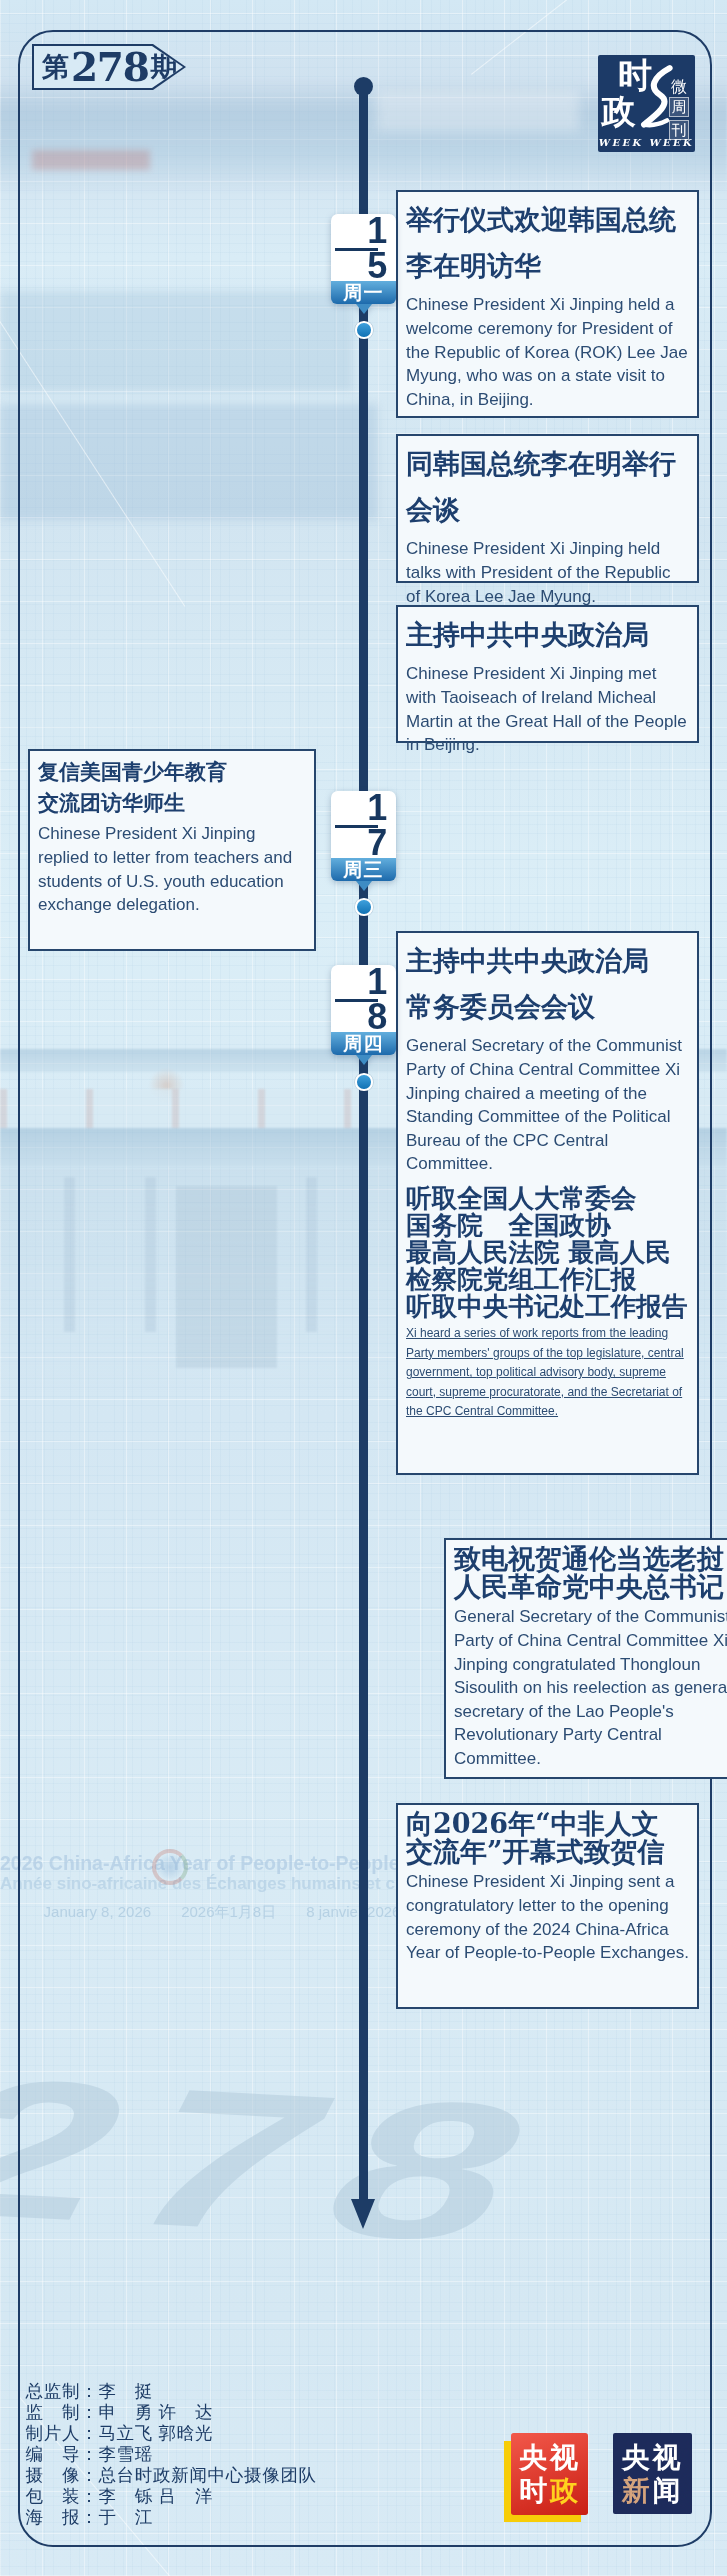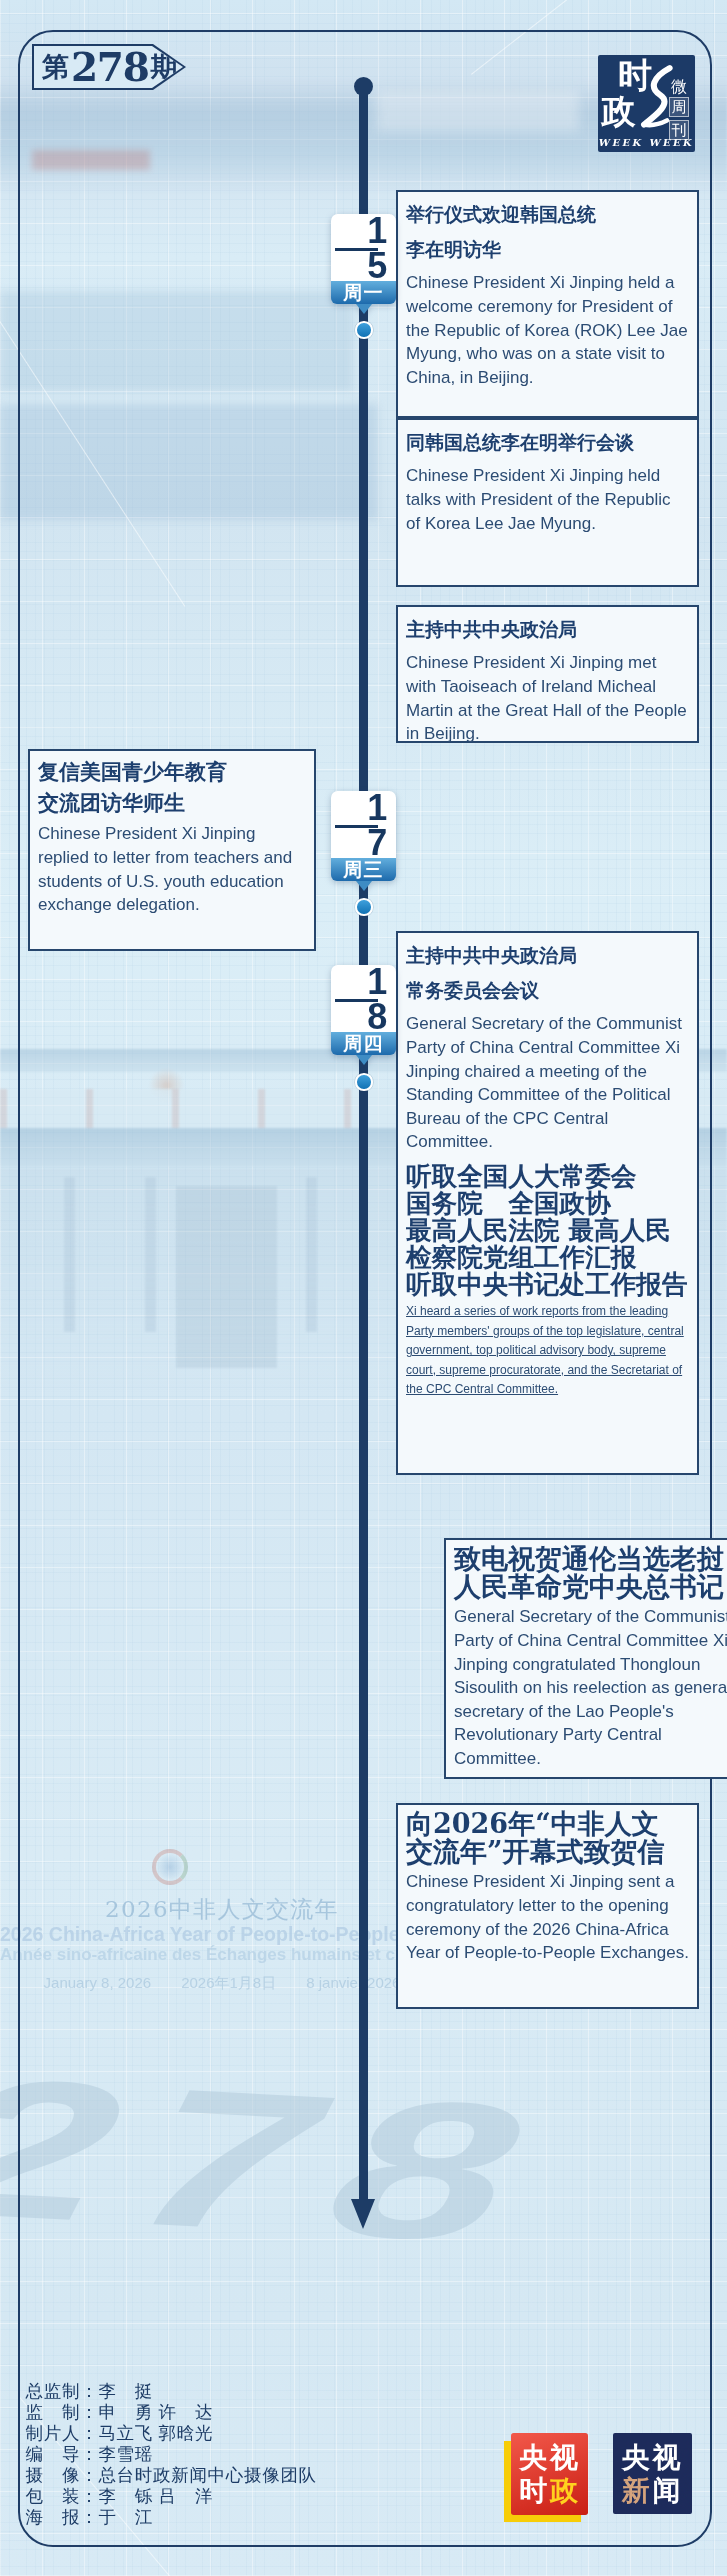--- a/index.html
+++ b/index.html
@@ -93,24 +93,24 @@
     font-weight:700;font-size:19px;line-height:23px;text-align:center;letter-spacing:1.3px;}
   .pointer{width:0;height:0;margin:0 auto;border-left:8px solid transparent;border-right:8px solid transparent;border-top:10.8px solid #3e8cc4;}
   .node{position:absolute;left:355px;width:17.5px;height:17.5px;border-radius:50%;box-sizing:border-box;
     background:linear-gradient(180deg,#3fa0dc,#1272b4);border:2px solid #fff;box-shadow:0 0 0 0.7px rgba(20,60,100,.18);z-index:5;}
   .n1{top:321px;}.n2{top:898px;}.n3{top:1073px;}
 
   
   .card{position:absolute;left:396px;width:303px;box-sizing:border-box;background:#f4f9fc;border:2px solid #26466d;
     padding:5.4px 8px 0;z-index:4;}
   .card-title,.card-title2{font-family:"DejaVu Serif","Liberation Serif",serif;font-weight:700;color:#1d3f6e;white-space:pre-line;}
-  .card-title{font-size:19px;line-height:35px;}
+  .card-title{font-size:27px;line-height:46px;}
   .card-body,.card-body2{color:#2c4c73;font-size:17px;line-height:23.6px;margin-top:4px;}
   .e1{top:190px;height:228px;}
-  .e2{top:418px;height:169px;}
+  .e2{top:434px;height:149px;}
   .e3{top:605px;height:138px;}
   .e4{left:28px;top:749px;width:288px;height:202px;}
   .e4 .card-title{font-size:21px;line-height:31px;}
   .e5{top:931px;height:544px;}
   .e5 .card-title2{font-size:25.6px;line-height:27px;margin-top:9.4px;}
   .e5 .card-body2{font-size:12px;line-height:19.5px;text-decoration:underline;}
   .e6{top:1538px;height:241px;margin-left:48px;}
   .e7{top:1803px;height:206px;}
   .e6 .card-title,.e7 .card-title{font-size:27px;line-height:28px;}
 
@@ -148,21 +148,20 @@
     <div class="lower"></div>
     <div class="pillar" style="left:64px;"></div>
     <div class="pillar" style="left:145px;"></div>
     <div class="pillar" style="left:306px;"></div>
     <div class="door" style="left:176px;"></div>
     <div class="door" style="left:574px;"></div>
   </div>
 
   <div class="ca">
     <div class="ca-logo"></div>
-    <div class="ca-cn">2026中非人文交流年</div>
     <div class="ca-en">2026 China-Africa Year of People-to-People Exchanges</div>
     <div class="ca-fr">Année sino-africaine des Échanges humains et culturels</div>
     <div class="ca-dates">January 8, 2026　　2026年1月8日　　8 janvier 2026</div>
   </div>
 
   <div class="wm278">278</div>
 
   <div class="streak s1"></div>
   <div class="streak s2"></div>
   <div class="streak s3"></div>
@@ -256,21 +255,21 @@
     <div class="card-body2">Xi heard a series of work reports from the leading Party members' groups of the top legislature, central government, top political advisory body, supreme court, supreme procuratorate, and the Secretariat of the CPC Central Committee.</div>
   </div>
   <div class="card e6">
     <div class="card-title">致电祝贺通伦当选老挝
 人民革命党中央总书记</div>
     <div class="card-body">General Secretary of the Communist Party of China Central Committee Xi Jinping congratulated Thongloun Sisoulith on his reelection as general secretary of the Lao People's Revolutionary Party Central Committee.</div>
   </div>
   <div class="card e7">
     <div class="card-title">向2026年“中非人文
 交流年”开幕式致贺信</div>
-    <div class="card-body">Chinese President Xi Jinping sent a congratulatory letter to the opening ceremony of the 2026 China-Africa Year of People-to-People Exchanges.</div>
+    <div class="card-body">Chinese President Xi Jinping sent a congratulatory letter to the opening ceremony of the 2024 China-Africa Year of People-to-People Exchanges.</div>
   </div>
 
   <div class="credits">总监制：李　挺
 监　制：申　勇 许　达
 制片人：马立飞 郭晗光
 编　导：李雪瑶
 摄　像：总台时政新闻中心摄像团队
 包　装：李　铄 吕　洋
 海　报：于　江</div>
 

